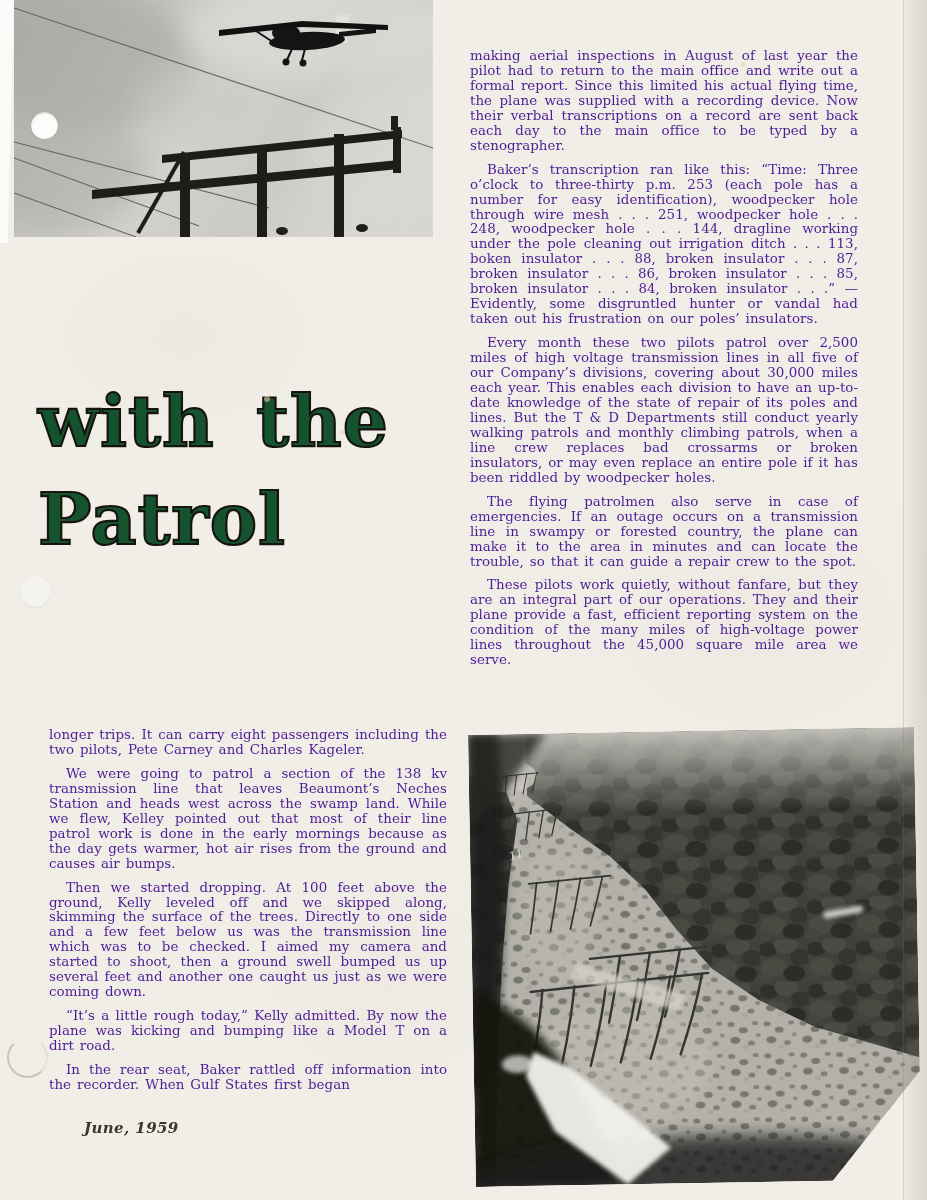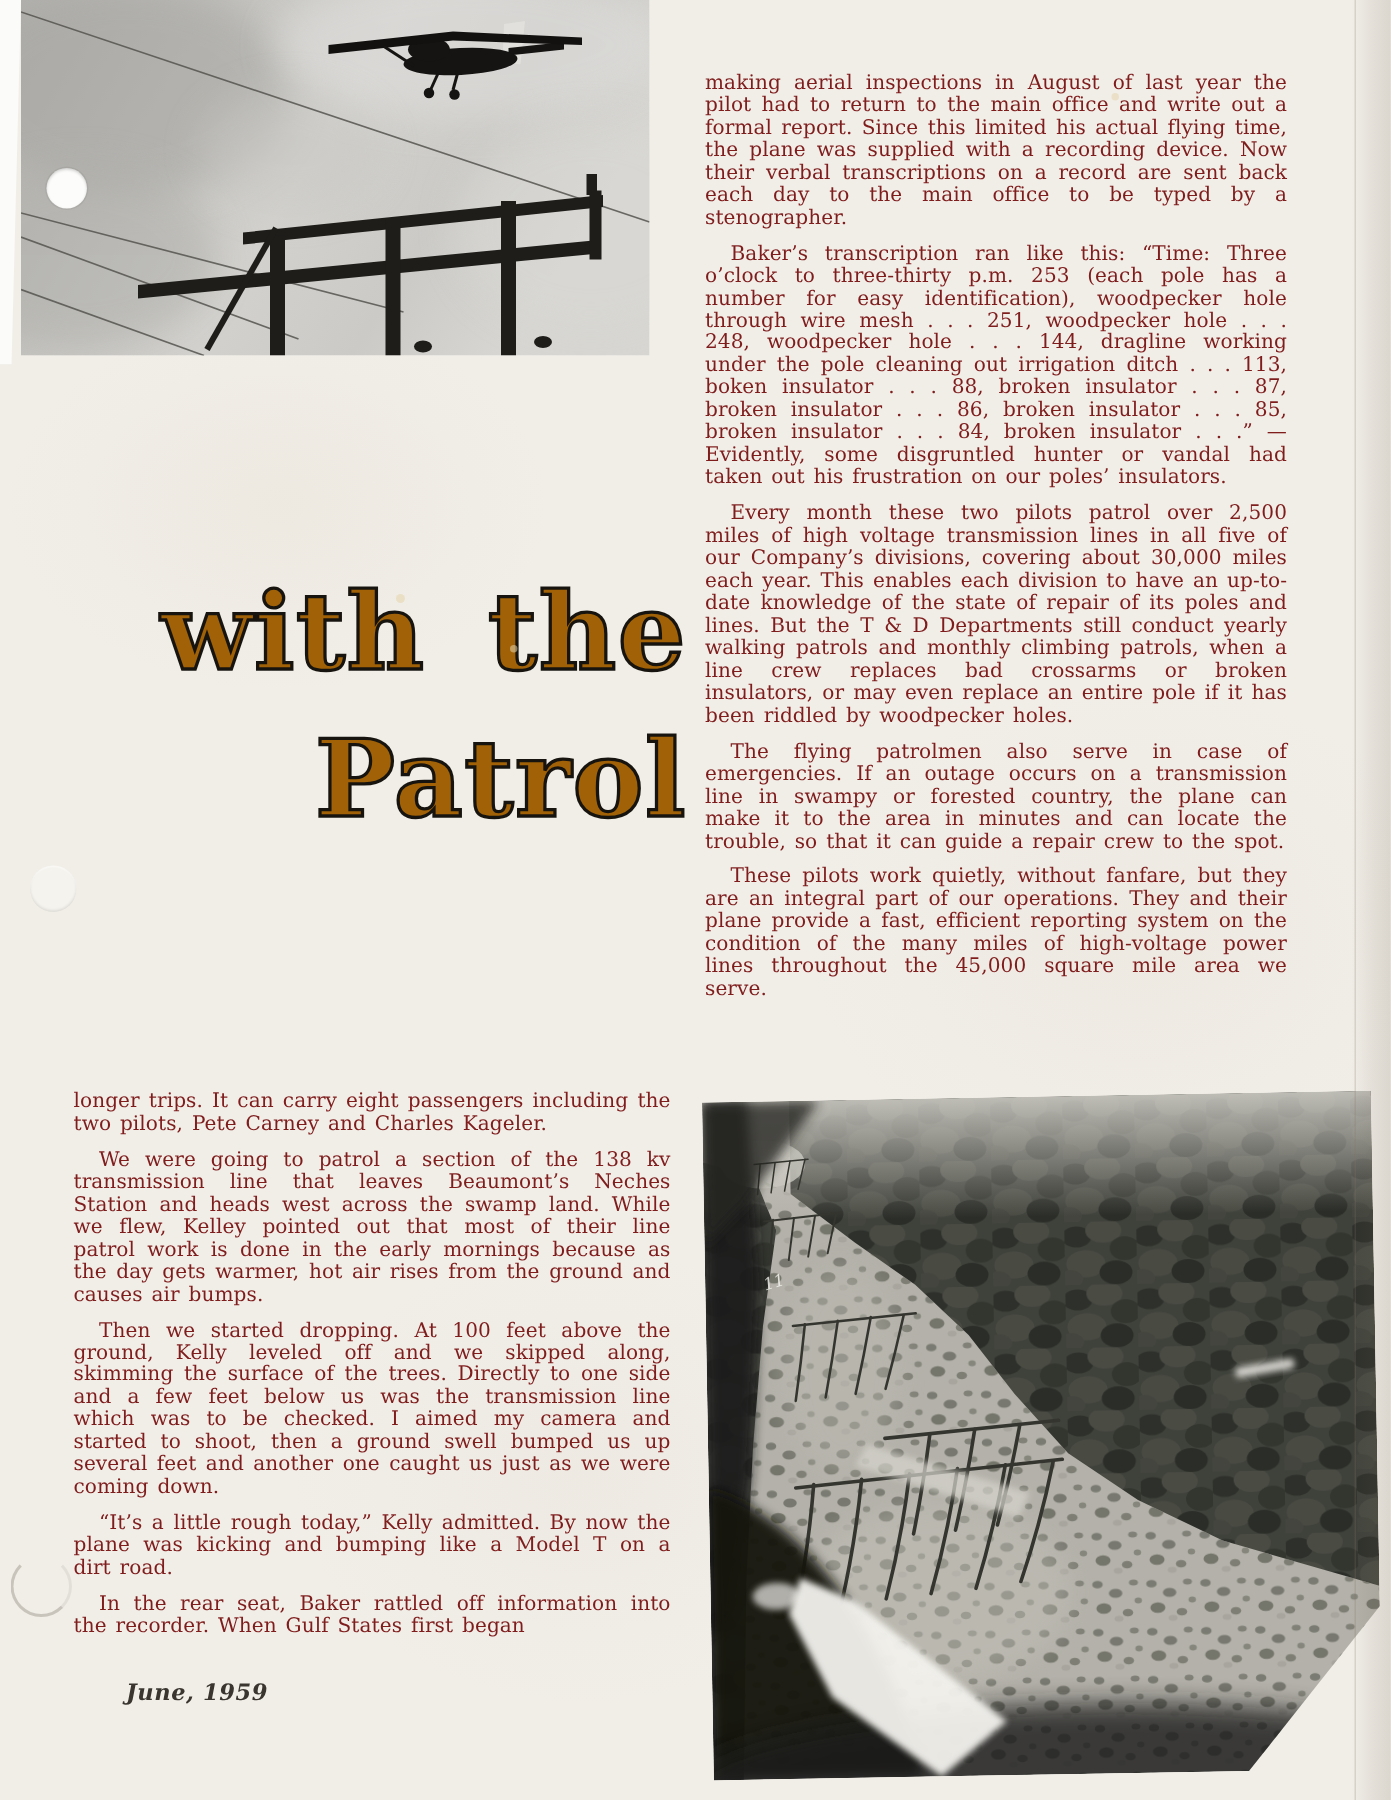--- a/index.html
+++ b/index.html
@@ -11,26 +11,26 @@
     radial-gradient(280px 220px at 42% 82%, rgba(205,194,172,.09), transparent 70%);}
   .scan-sliver{position:absolute;left:0;top:0;width:14px;height:243px;background:#fbfbf9;
         clip-path:polygon(0 0,100% 0,55% 100%,0 100%);}
   .page-edge{position:absolute;top:0;right:0;width:26px;height:100%;
         background:linear-gradient(to right, rgba(0,0,0,0), rgba(110,98,80,.10) 55%, rgba(110,98,80,.17));}
   .page-edge-line{position:absolute;top:0;left:903px;width:1px;height:100%;background:rgba(130,118,98,.22);}
 
   .photo-top{position:absolute;left:14px;top:0;width:419px;height:237px;}
   .photo-top svg{display:block;width:100%;height:100%;}
 
-  .headline{position:absolute;left:38px;top:372px;width:420px;color:#a16207;
-        font-weight:700;font-size:71px;line-height:98px;letter-spacing:1px;word-spacing:16px;text-align:right;
+  .headline{position:absolute;left:38px;top:372px;width:420px;color:#14532d;
+        font-weight:700;font-size:71px;line-height:98px;letter-spacing:1px;word-spacing:16px;
         -webkit-text-stroke:2.2px #17140f;}
   .headline span{display:block;}
 
-  .col{position:absolute;color:#7f1d1d;}
+  .col{position:absolute;color:#4c1d95;}
   .col p{margin:0 0 9px;text-align:justify;font-size:13.4px;line-height:14.95px;
         text-indent:17px;word-spacing:1.6px;letter-spacing:.05px;}
   .col p.cont{text-indent:0;}
   .col-right{left:470px;top:49px;width:388px;}
   .col-left{left:49px;top:728px;width:398px;}
 
   .footer{position:absolute;left:49px;top:1119px;font-style:italic;font-weight:700;
         font-size:15px;color:#3a362f;letter-spacing:.4px;margin-left:35px;}
 
   .photo-bottom{position:absolute;left:468px;top:735px;width:446px;height:452px;

